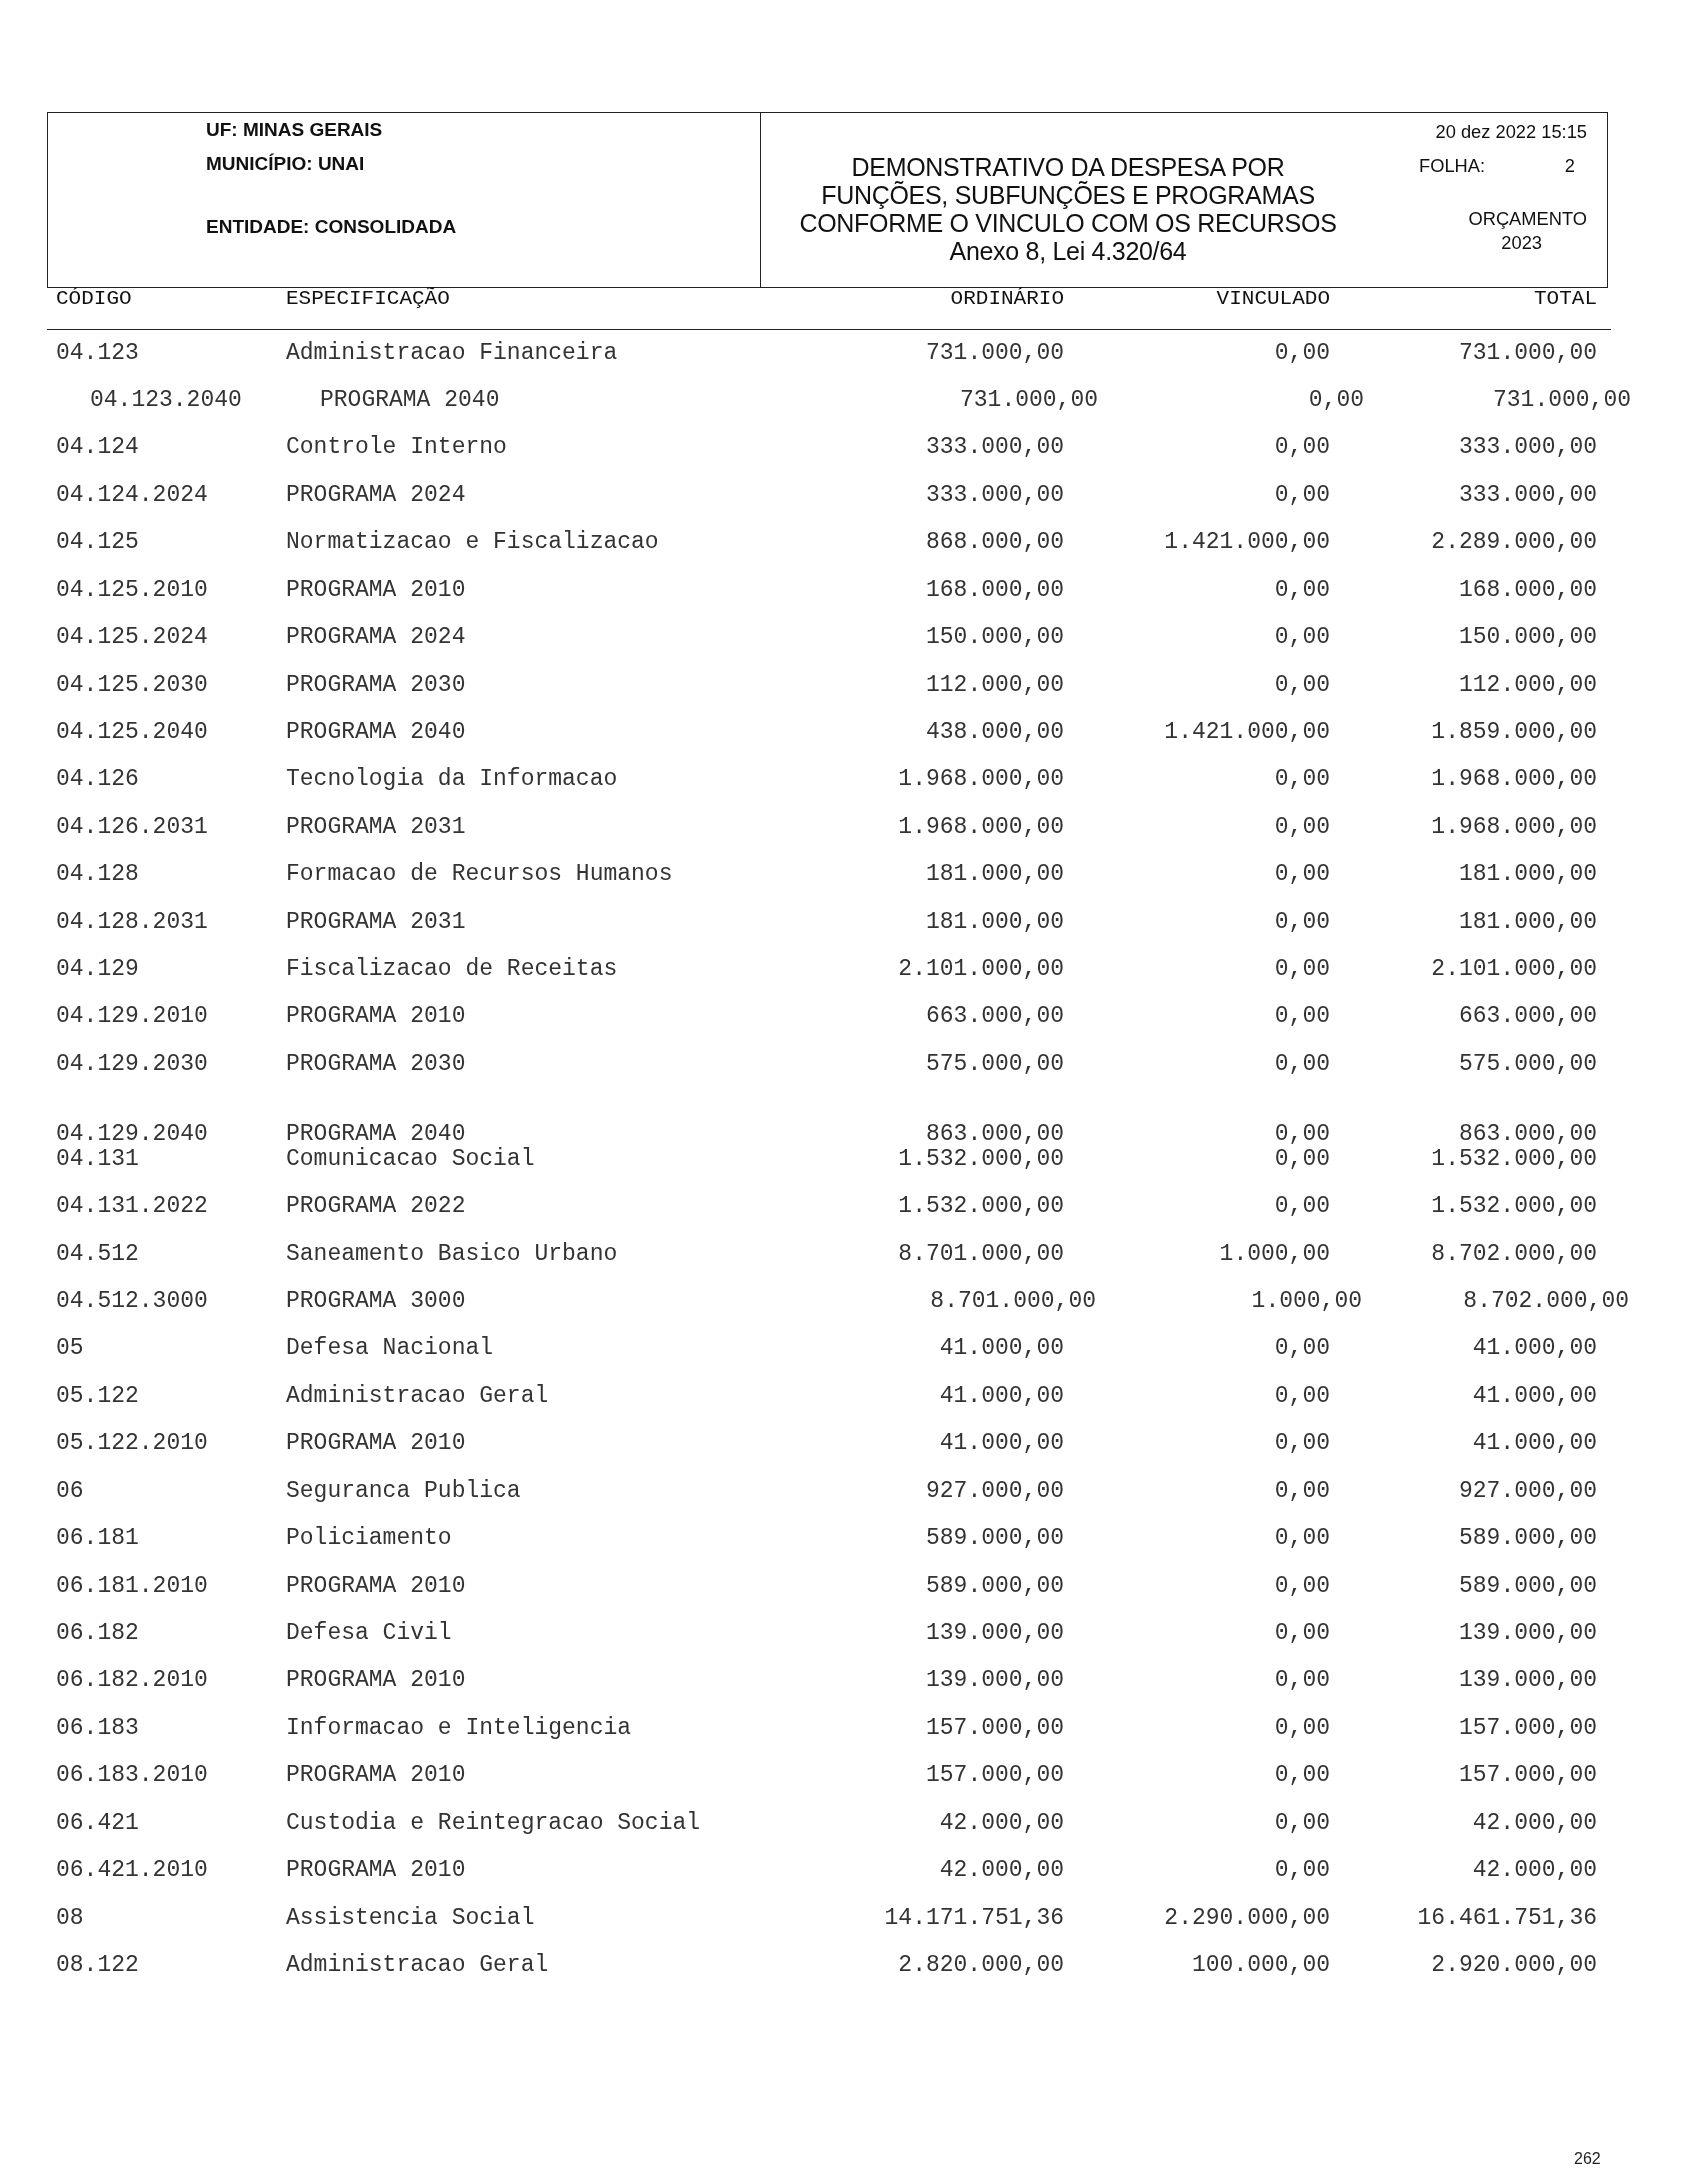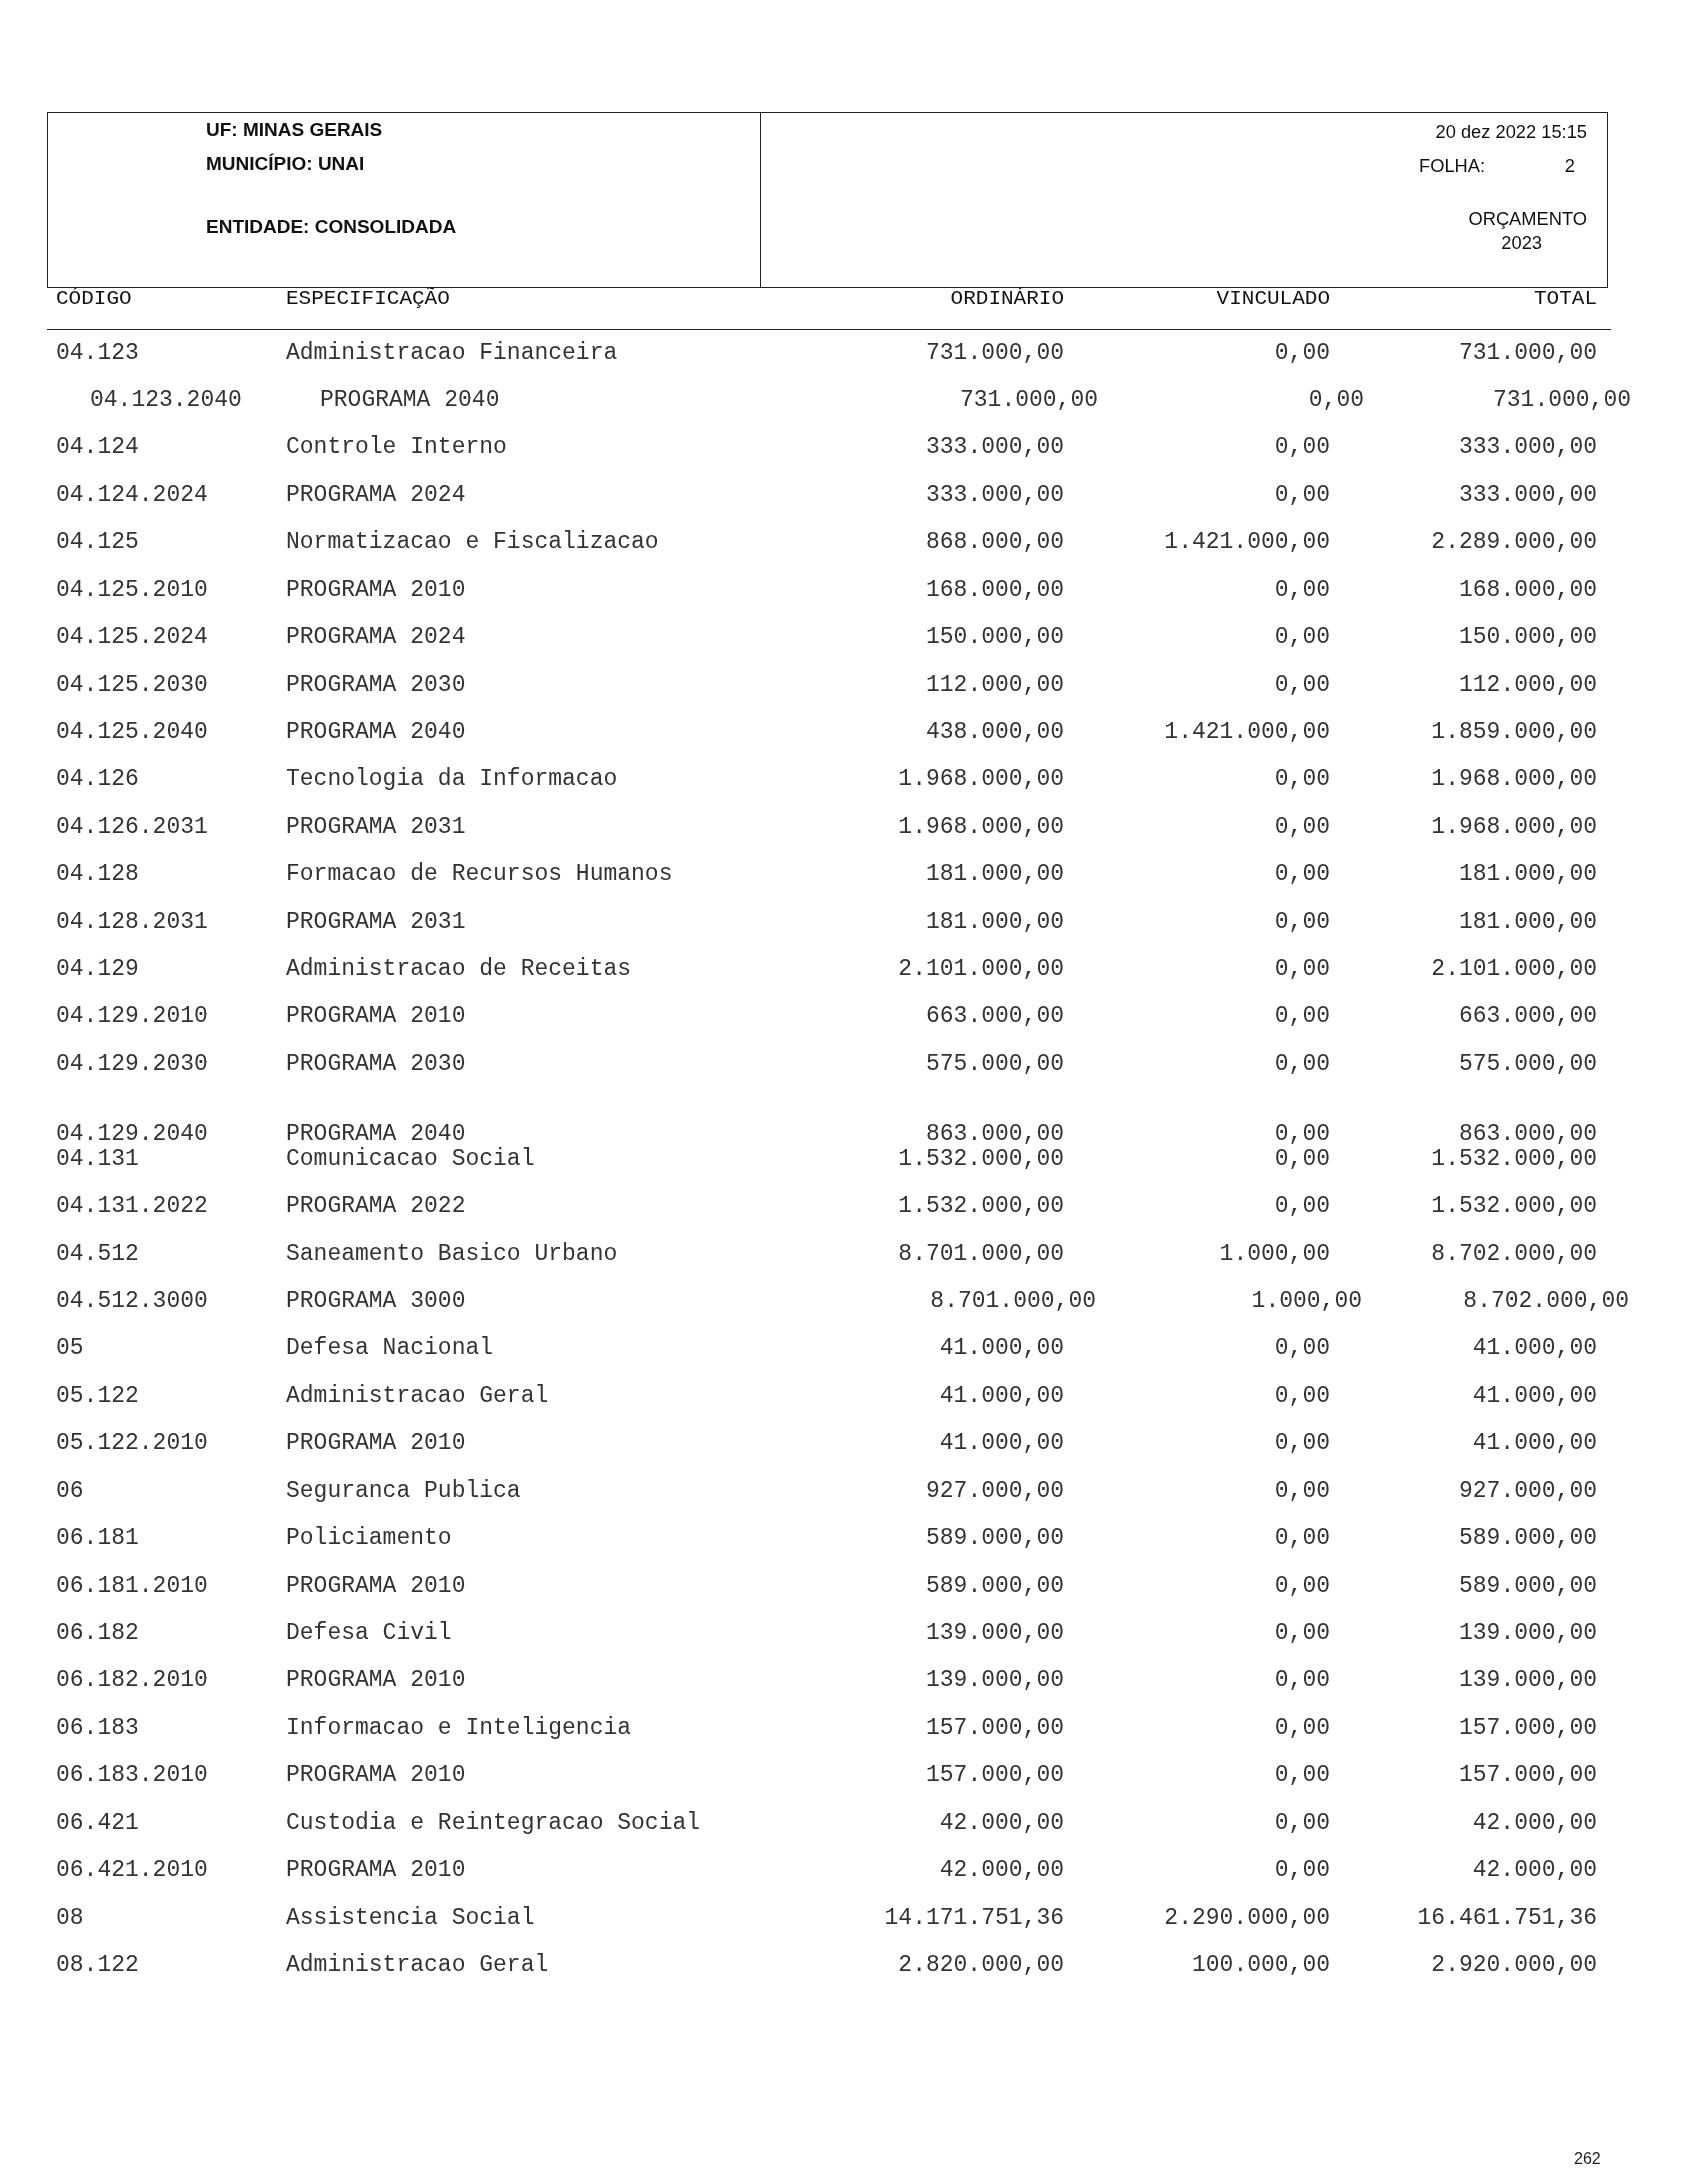--- a/index.html
+++ b/index.html
@@ -33,20 +33,26 @@
 </head>
 <body>
 
 <div class="hdr-box">
   <div class="hdr-left">
     <div style="left:0; top:0;">UF: MINAS GERAIS</div>
     <div style="left:0; top:34px;">MUNICÍPIO: UNAI</div>
     <div style="left:0; top:97px;">ENTIDADE: CONSOLIDADA</div>
   </div>
   <div class="hdr-divider"></div>
+  <div class="hdr-center">
+    <div>DEMONSTRATIVO DA DESPESA POR</div>
+    <div>FUNÇÕES, SUBFUNÇÕES E PROGRAMAS</div>
+    <div>CONFORME O VINCULO COM OS RECURSOS</div>
+    <div>Anexo 8, Lei 4.320/64</div>
+  </div>
   <div class="hdr-right" style="width:168px; height:158px;">
     <div style="right:0; top:0;">20 dez 2022 15:15</div>
     <div style="left:0; top:34px;">FOLHA:</div>
     <div style="right:12px; top:34px;">2</div>
     <div style="right:0; top:87px;">ORÇAMENTO</div>
     <div style="right:45px; top:111px;">2023</div>
   </div>
 </div>
 
 <div>
@@ -145,21 +151,21 @@
     </div>
     <div class="row" style="top: 909px;">
       <span class="c-code">04.128.2031</span>
       <span class="c-spec">PROGRAMA 2031</span>
       <span class="c-ord">181.000,00</span>
       <span class="c-vin">0,00</span>
       <span class="c-tot">181.000,00</span>
     </div>
     <div class="row" style="top: 956px;">
       <span class="c-code">04.129</span>
-      <span class="c-spec">Administracao de Receitas</span>
+      <span class="c-spec">Fiscalizacao de Receitas</span>
       <span class="c-ord">2.101.000,00</span>
       <span class="c-vin">0,00</span>
       <span class="c-tot">2.101.000,00</span>
     </div>
     <div class="row" style="top: 1003px;">
       <span class="c-code">04.129.2010</span>
       <span class="c-spec">PROGRAMA 2010</span>
       <span class="c-ord">663.000,00</span>
       <span class="c-vin">0,00</span>
       <span class="c-tot">663.000,00</span>

